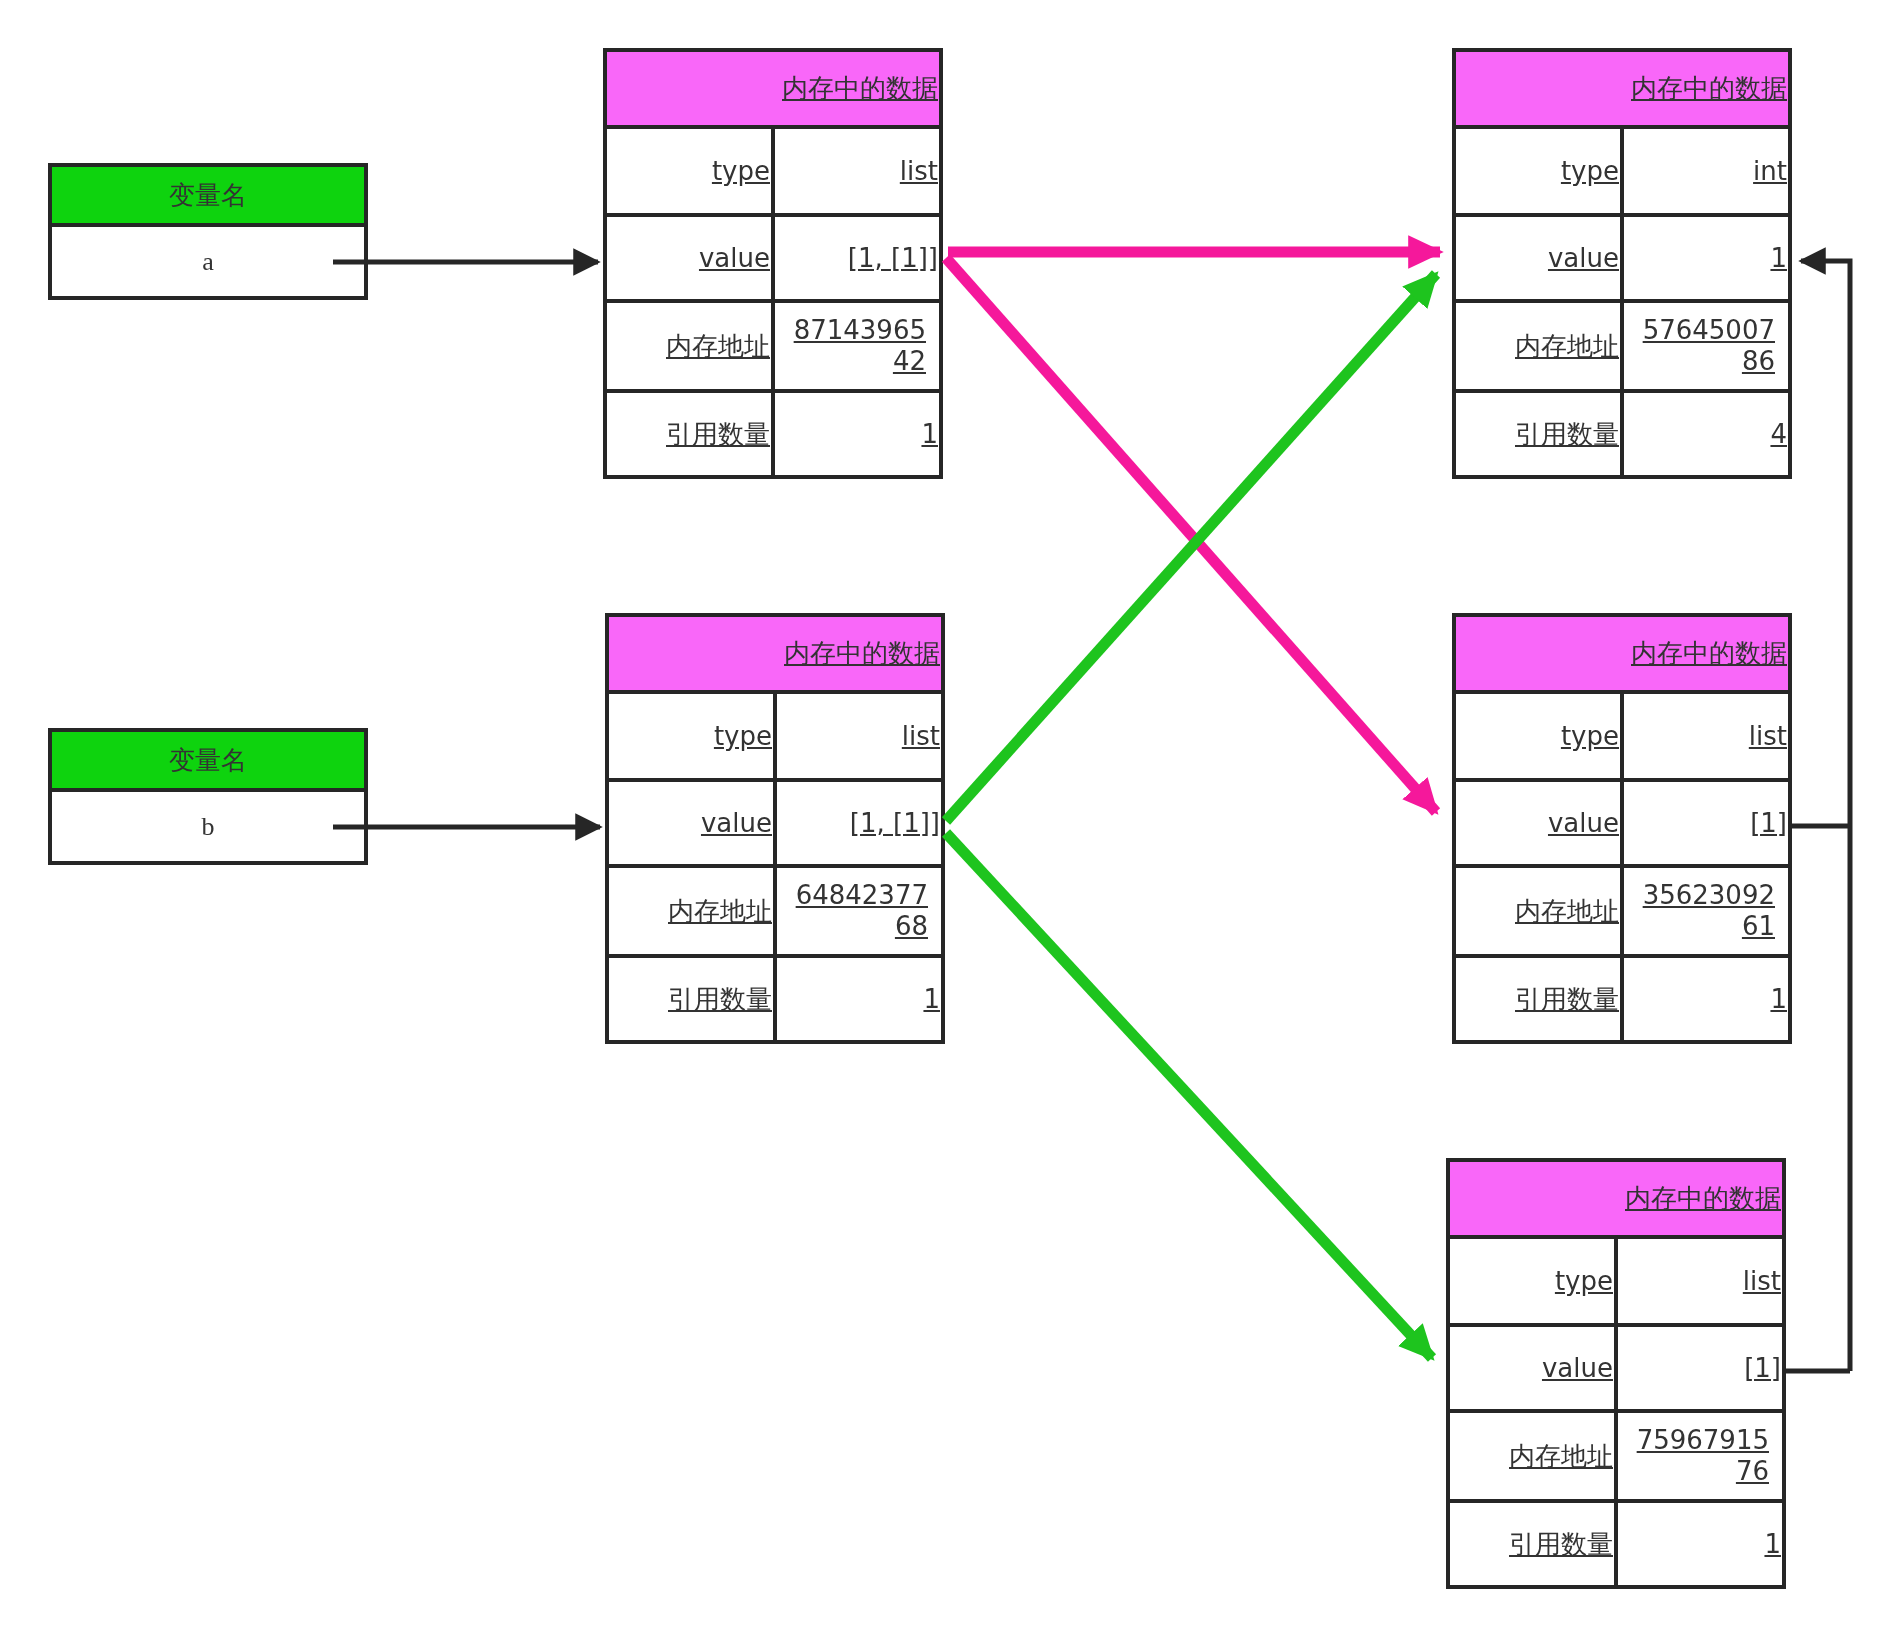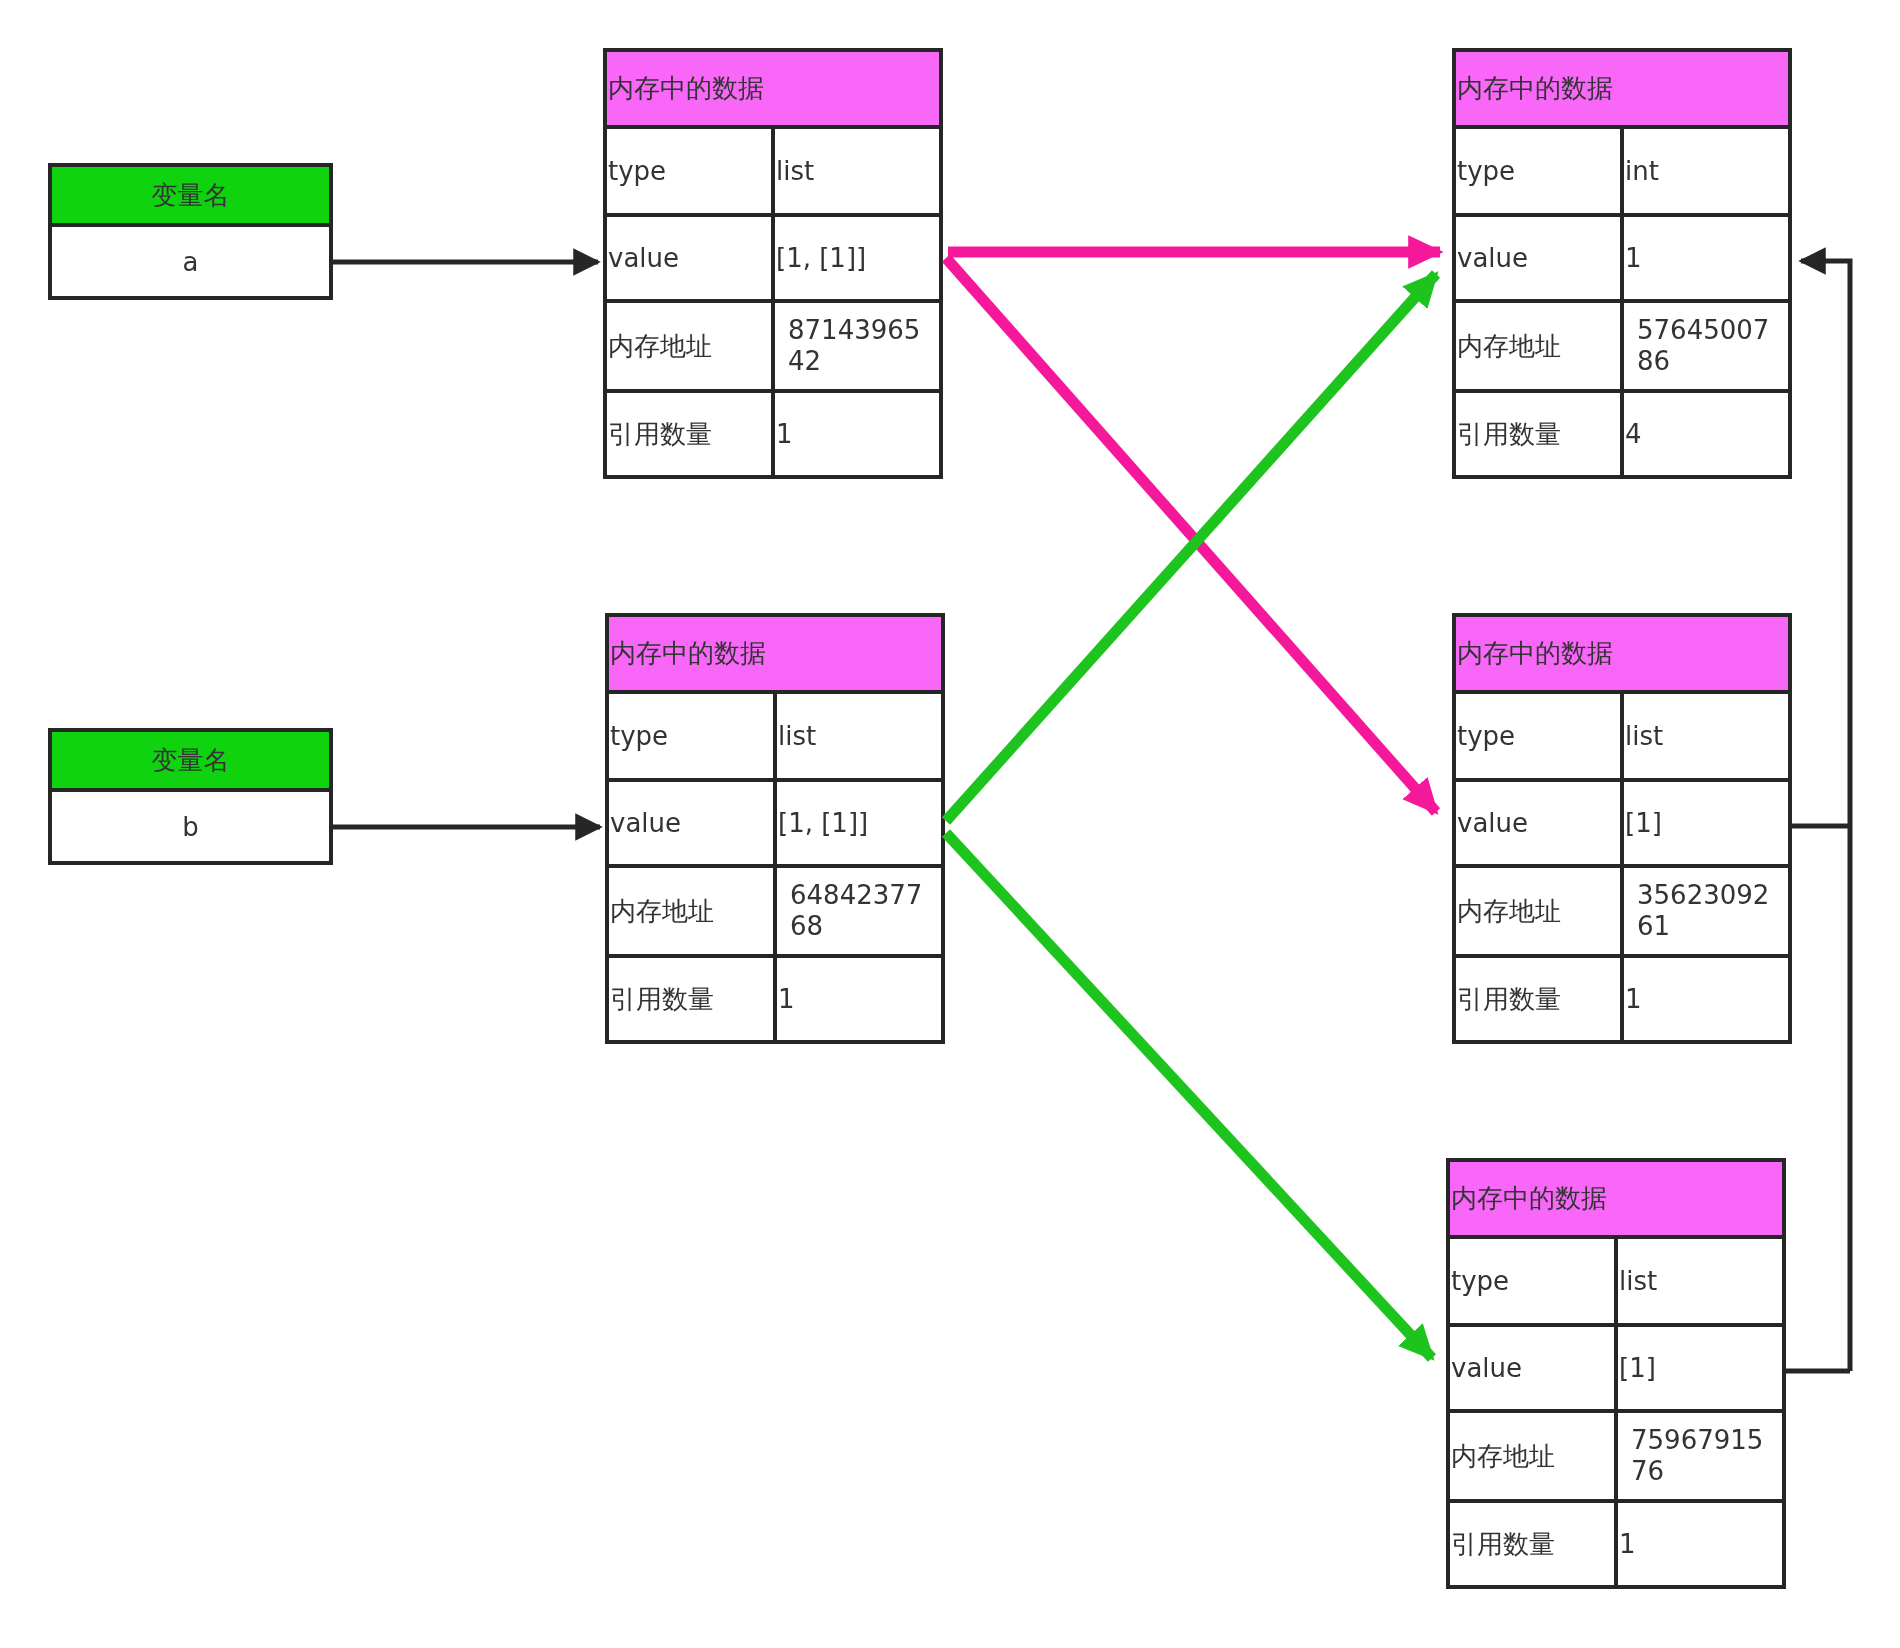--- a/index.html
+++ b/index.html
@@ -2,32 +2,32 @@
 <html style="--line: #262626; --text: #333333; --magenta: #f967f9; --green-header: #0ed30e; --pink: #f5189b; --green: #1ec41e;"><head>
 <meta charset="utf-8">
 <style>
   html,body{margin:0;padding:0;background:#ffffff;}
   body{width:1900px;height:1648px;font-family:"DejaVu Sans",sans-serif;}
   .canvas{position:relative;width:1900px;height:1648px;background:#fff;overflow:hidden;}
 
   
   table{border-collapse:collapse;table-layout:fixed;}
   .mem-table{position:absolute;width:340px;background:#fff;}
-  .mem-table td{border:4px solid var(--line,#262626);text-align:left;vertical-align:middle;
-                font-size:26px;color:var(--text,#333);overflow:hidden;}
+  .mem-table td{border:4px solid var(--line,#262626);text-align:right;vertical-align:middle;
+                font-size:26px;color:var(--text,#333);overflow:hidden;text-decoration:underline;}
   .mem-table td{width:170px;}
   .mt-title td{height:71px;background:var(--magenta,#f967f9);}
   .mem-table tr:nth-child(2) td{height:82px;}
   .mem-table tr:nth-child(3) td{height:80px;}
   .mem-table tr:nth-child(4) td{height:84px;}
   .mem-table tr:nth-child(5) td{height:80px;}
   .addr{word-break:break-all;padding:0 13px;line-height:1.18;}
 
   
-  .var-box{position:absolute;width:285px;background:#fff;}
+  .var-box{position:absolute;width:320px;background:#fff;font-family:Liberation Serif, serif;}
   .var-box td{border:4px solid var(--line,#262626);text-align:center;vertical-align:middle;
               font-size:26px;color:var(--text,#333);}
   .var-head td{height:54px;background:var(--green-header,#0ed30e);}
   .var-name td{height:67px;background:#fff;}
 
   
   .overlay{position:absolute;left:0;top:0;pointer-events:none;}
   .ln-black{stroke:var(--line,#262626);stroke-width:5;fill:none;}
   .ln-pink{stroke:var(--pink,#f5189b);stroke-width:11;fill:none;}
   .ln-green{stroke:var(--green,#1ec41e);stroke-width:11;fill:none;}

